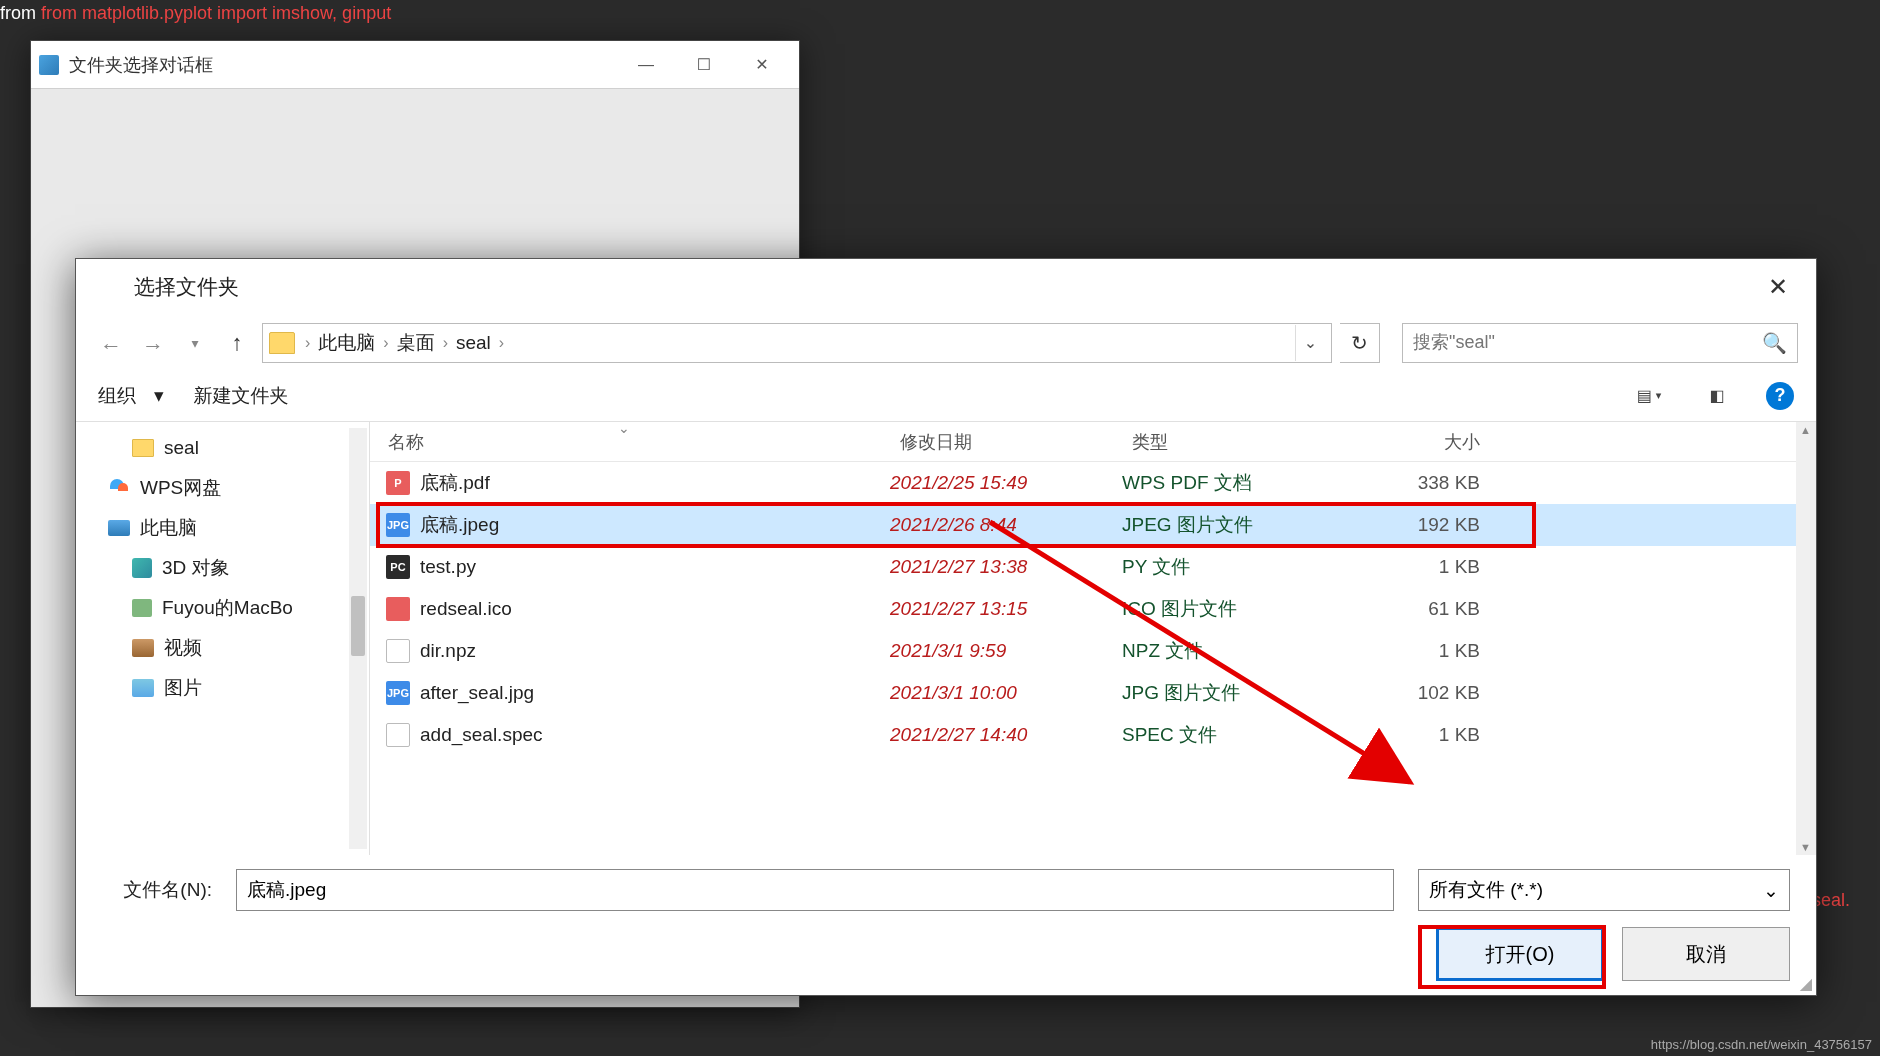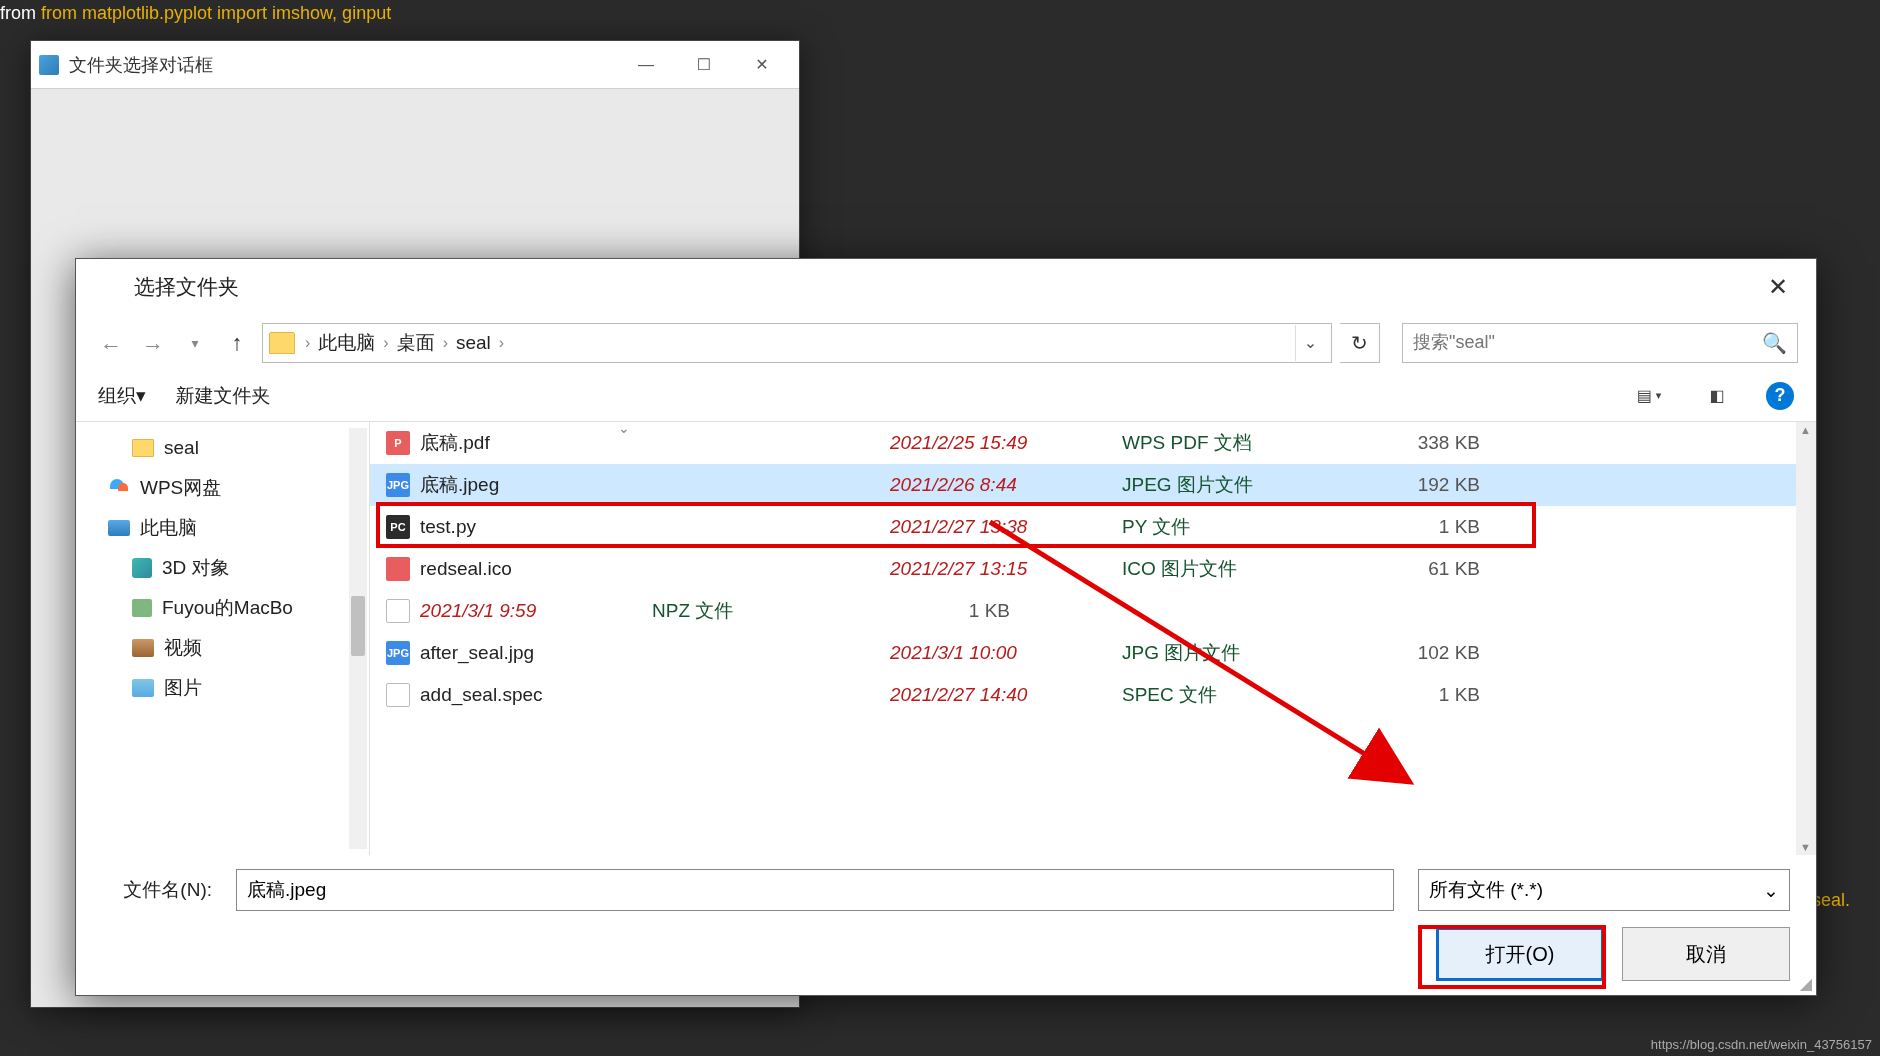--- a/index.html
+++ b/index.html
@@ -2,21 +2,21 @@
 <html><head>
 <meta charset="utf-8">
 <style>
 * { margin: 0; padding: 0; box-sizing: border-box; font-family: "Microsoft YaHei", "Segoe UI", sans-serif; }
 body { background: #2b2b2b; width: 1880px; height: 1056px; position: relative; overflow: hidden; }
 
 
 .editor-bg { position: absolute; top: 0; left: 0; width: 100%; height: 100%; color: #888; font-family: "Consolas", monospace; font-size: 18px; }
 .editor-bg .line { white-space: pre; line-height: 26px; }
 .editor-bg .orange { color: #ffffff; }
-.editor-bg .gray { color: #eab308; text-align: center; }
+.editor-bg .gray { color: #ef4444; text-align: center; }
 
 .watermark { position: absolute; bottom: 4px; right: 8px; color: #aaa; font-size: 13px; font-family: sans-serif; }
 
 
 .parent-dialog {
   position: absolute; top: 40px; left: 30px; width: 770px; height: 968px;
   background: #e9e9e9; border: 1px solid #444; box-shadow: 0 4px 30px rgba(0,0,0,.5);
 }
 .parent-titlebar { height: 48px; background: #fff; display: flex; align-items: center; padding: 0 8px; border-bottom: 1px solid #d0d0d0; }
 .parent-titlebar .app-icon { width: 20px; height: 20px; background: linear-gradient(135deg,#4aa3df,#2e7cb8); border-radius: 2px; margin-right: 10px; }
@@ -40,21 +40,21 @@
 .breadcrumb-box .folder-icon { width: 26px; height: 22px; background: #ffd86b; border: 1px solid #e0b84a; border-radius: 2px 2px 0 0; position: relative; margin-right: 8px; }
 .crumb { font-size: 19px; color: #222; padding: 0 6px; cursor: pointer; }
 .crumb-sep { color: #888; font-size: 16px; padding: 0 2px; }
 .breadcrumb-dropdown { width: 30px; height: 36px; display: flex; align-items: center; justify-content: center; color: #555; cursor: pointer; border-left: 1px solid #ddd; margin-left: auto; }
 .refresh-btn { width: 40px; height: 40px; border: 1px solid #bbb; border-left: none; display: flex; align-items: center; justify-content: center; font-size: 20px; color: #333; cursor: pointer; }
 .search-box { width: 396px; height: 40px; border: 1px solid #bbb; display: flex; align-items: center; padding: 0 10px; margin-left: 14px; }
 .search-box input { border: none; outline: none; flex: 1; font-size: 18px; color: #888; background: transparent; }
 .search-box .search-icon { color: #555; font-size: 20px; }
 
 .toolbar-row { height: 52px; display: flex; align-items: center; padding: 0 22px; gap: 30px; border-bottom: 1px solid #e0e0e0; }
-.tool-item { font-size: 19px; color: #222; display: flex; align-items: center; gap: 0; cursor: pointer; }
+.tool-item { font-size: 19px; color: #222; display: flex; align-items: center; gap: 18px; cursor: pointer; }
 .tool-spacer { flex: 1; }
 .view-btn { width: 38px; height: 32px; display: flex; align-items: center; justify-content: center; color: #444; cursor: pointer; }
 .help-btn { width: 28px; height: 28px; border-radius: 50%; background: #0078d7; color: #fff; display: flex; align-items: center; justify-content: center; font-size: 18px; font-weight: bold; cursor: pointer; }
 
 .body-row { flex: 1; display: flex; min-height: 0; }
 .tree { width: 294px; border-right: 1px solid #e0e0e0; padding: 6px 0; overflow: hidden; position: relative; }
 .tree-item { height: 40px; display: flex; align-items: center; padding-left: 32px; font-size: 19px; color: #222; cursor: pointer; gap: 10px; white-space: nowrap; }
 .tree-item.indent { padding-left: 56px; }
 .tree-icon { width: 22px; height: 22px; flex-shrink: 0; display: inline-flex; align-items: center; justify-content: center; }
 .ico-folder { background: #ffd86b; border: 1px solid #e0b84a; border-radius: 1px; width: 22px; height: 18px; }
@@ -195,20 +195,26 @@
         </div>
       <div class="tree-item indent">
           <span class="tree-icon ico-pic"></span>
           <span>图片</span>
         </div>
       <div class="tree-scroll"></div>
     </div>
 
     <div class="filepane">
       <div class="sort-caret" style="position:absolute;left:248px;top:-2px;">⌄</div>
+      <div class="file-header">
+        <div class="col col-name">名称</div>
+        <div class="col col-date">修改日期</div>
+        <div class="col col-type">类型</div>
+        <div class="col col-size">大小</div>
+      </div>
       <div id="file-rows">
           <div class="file-row">
             <span class="fi fi-pdf">P</span>
             <span class="fname">底稿.pdf</span>
             <span class="fdate">2021/2/25 15:49</span>
             <span class="ftype">WPS PDF 文档</span>
             <span class="fsize">338 KB</span>
           </div>
           <div class="file-row selected">
             <span class="fi fi-jpg">JPG</span>
@@ -226,20 +232,21 @@
           </div>
           <div class="file-row">
             <span class="fi fi-ico"></span>
             <span class="fname">redseal.ico</span>
             <span class="fdate">2021/2/27 13:15</span>
             <span class="ftype">ICO 图片文件</span>
             <span class="fsize">61 KB</span>
           </div>
           <div class="file-row">
             <span class="fi fi-generic"></span>
+            <span class="fname">dir.npz</span>
             <span class="fdate">2021/3/1 9:59</span>
             <span class="ftype">NPZ 文件</span>
             <span class="fsize">1 KB</span>
           </div>
           <div class="file-row">
             <span class="fi fi-jpg">JPG</span>
             <span class="fname">after_seal.jpg</span>
             <span class="fdate">2021/3/1 10:00</span>
             <span class="ftype">JPG 图片文件</span>
             <span class="fsize">102 KB</span>

